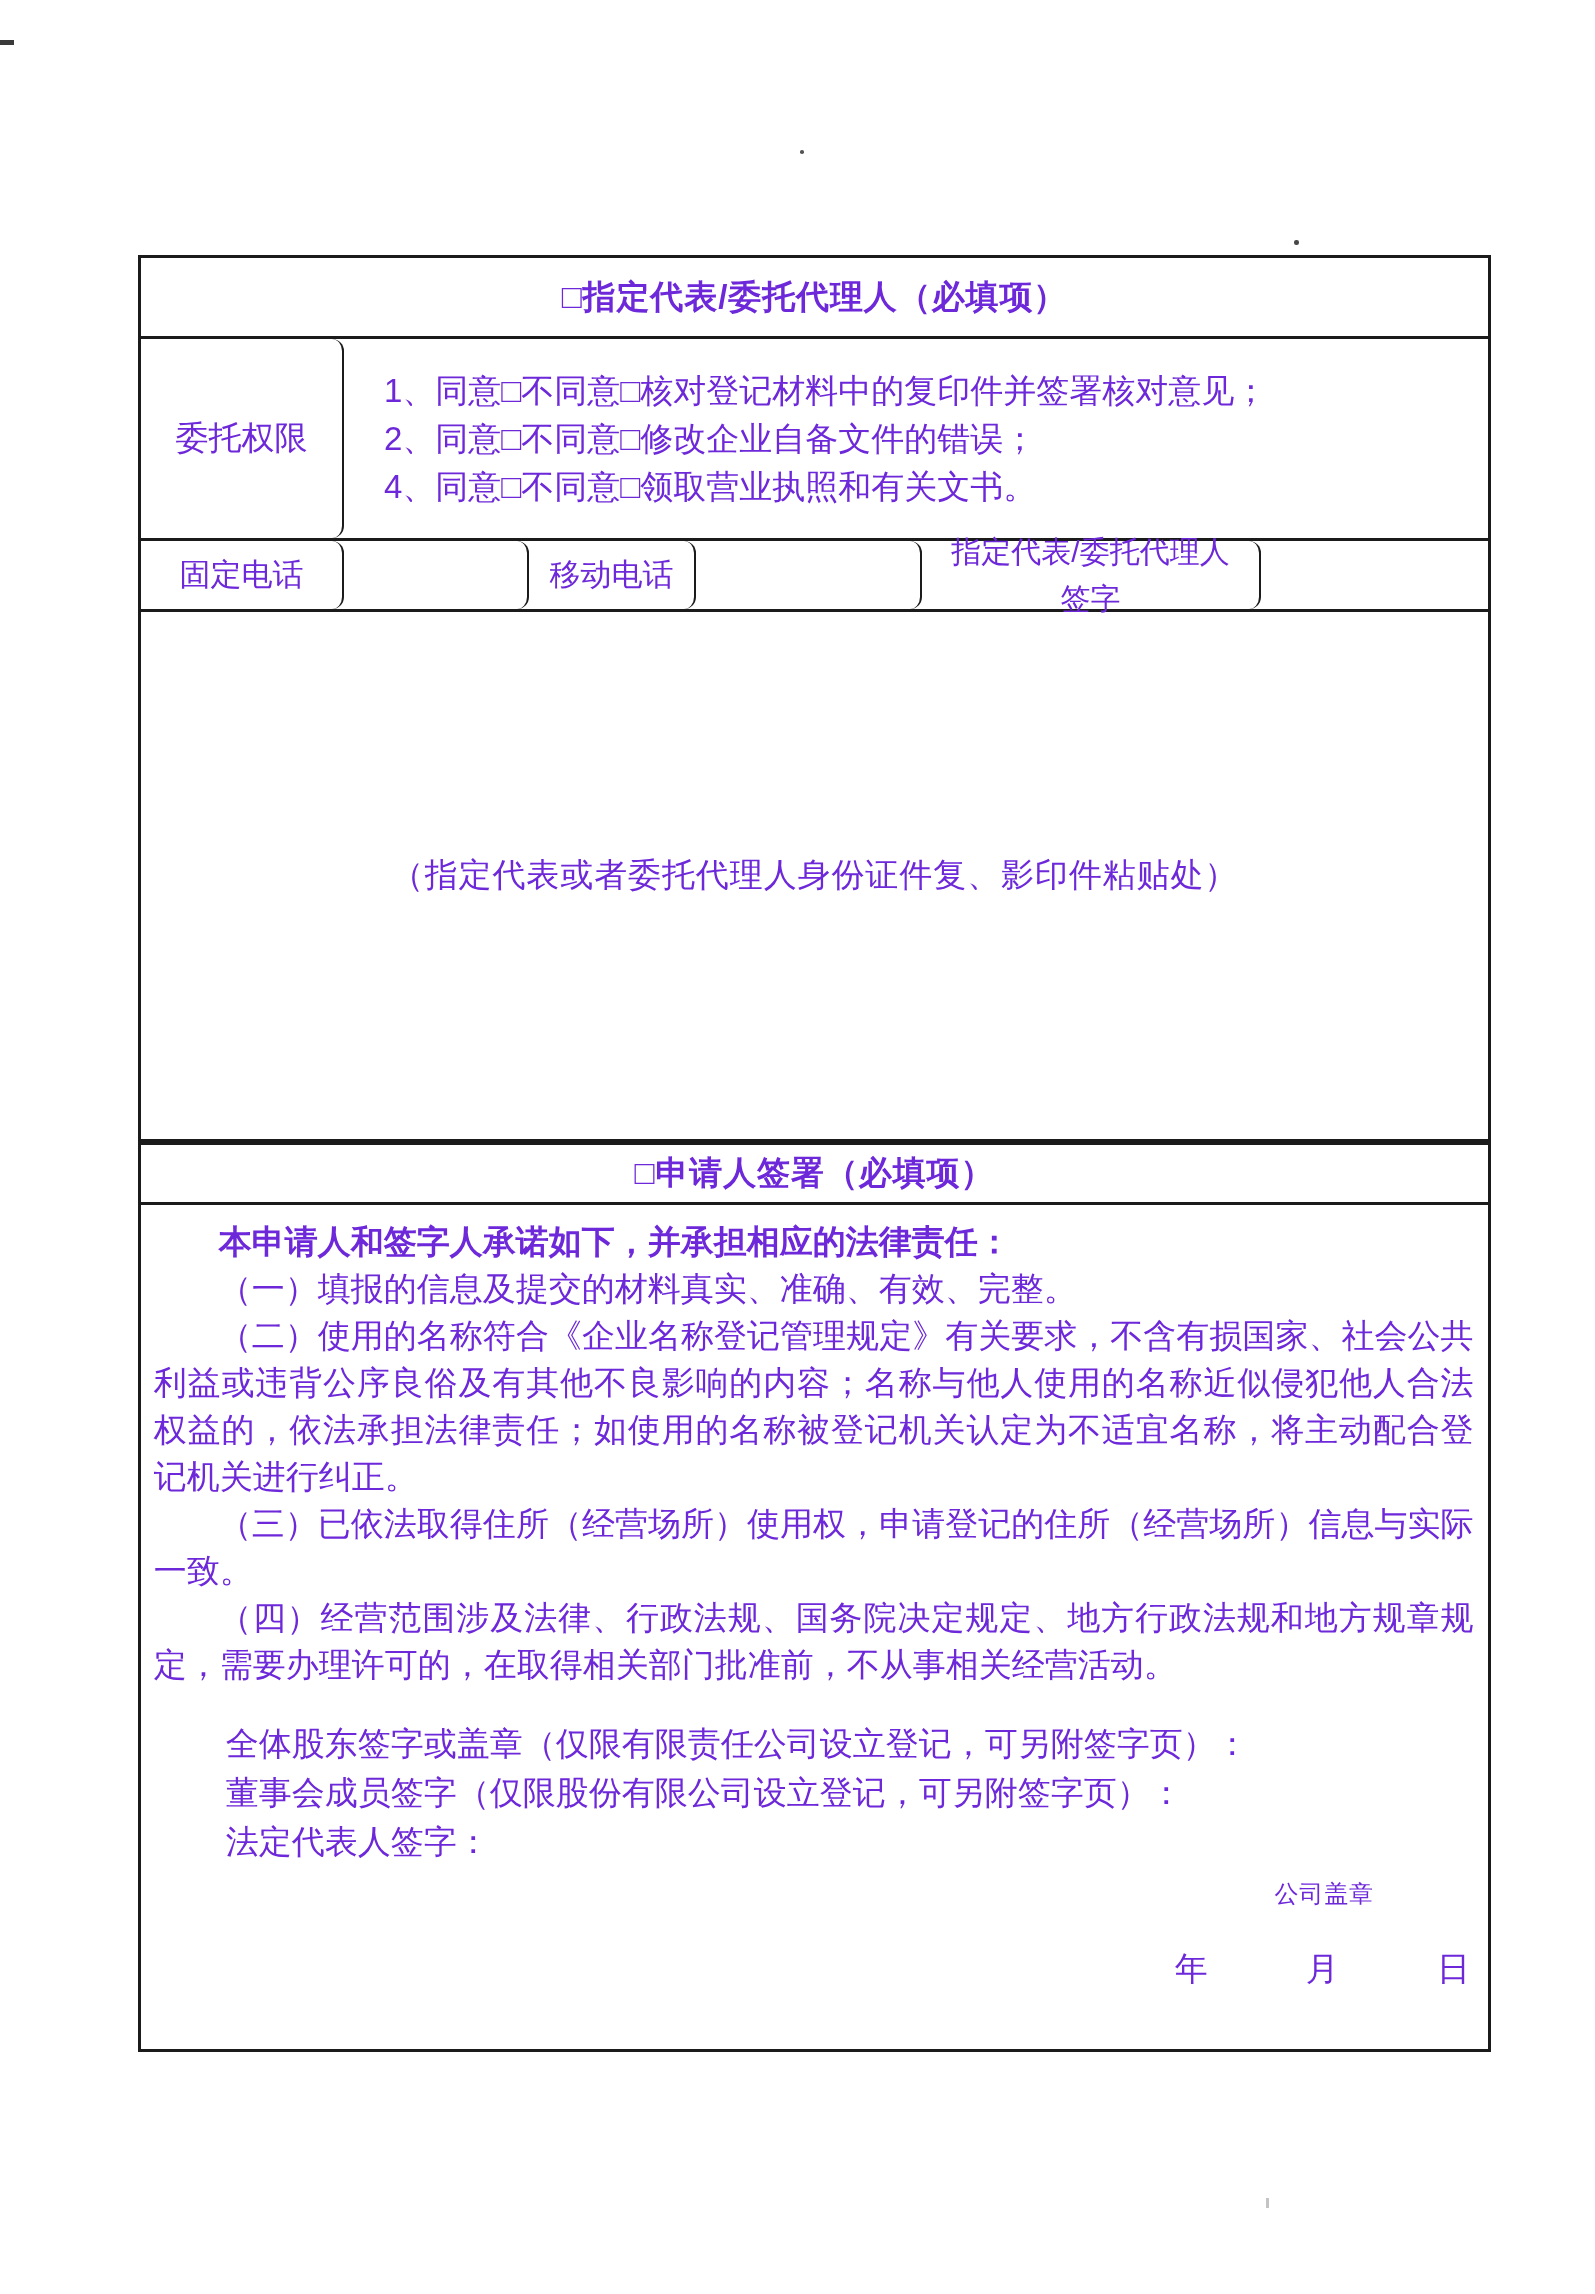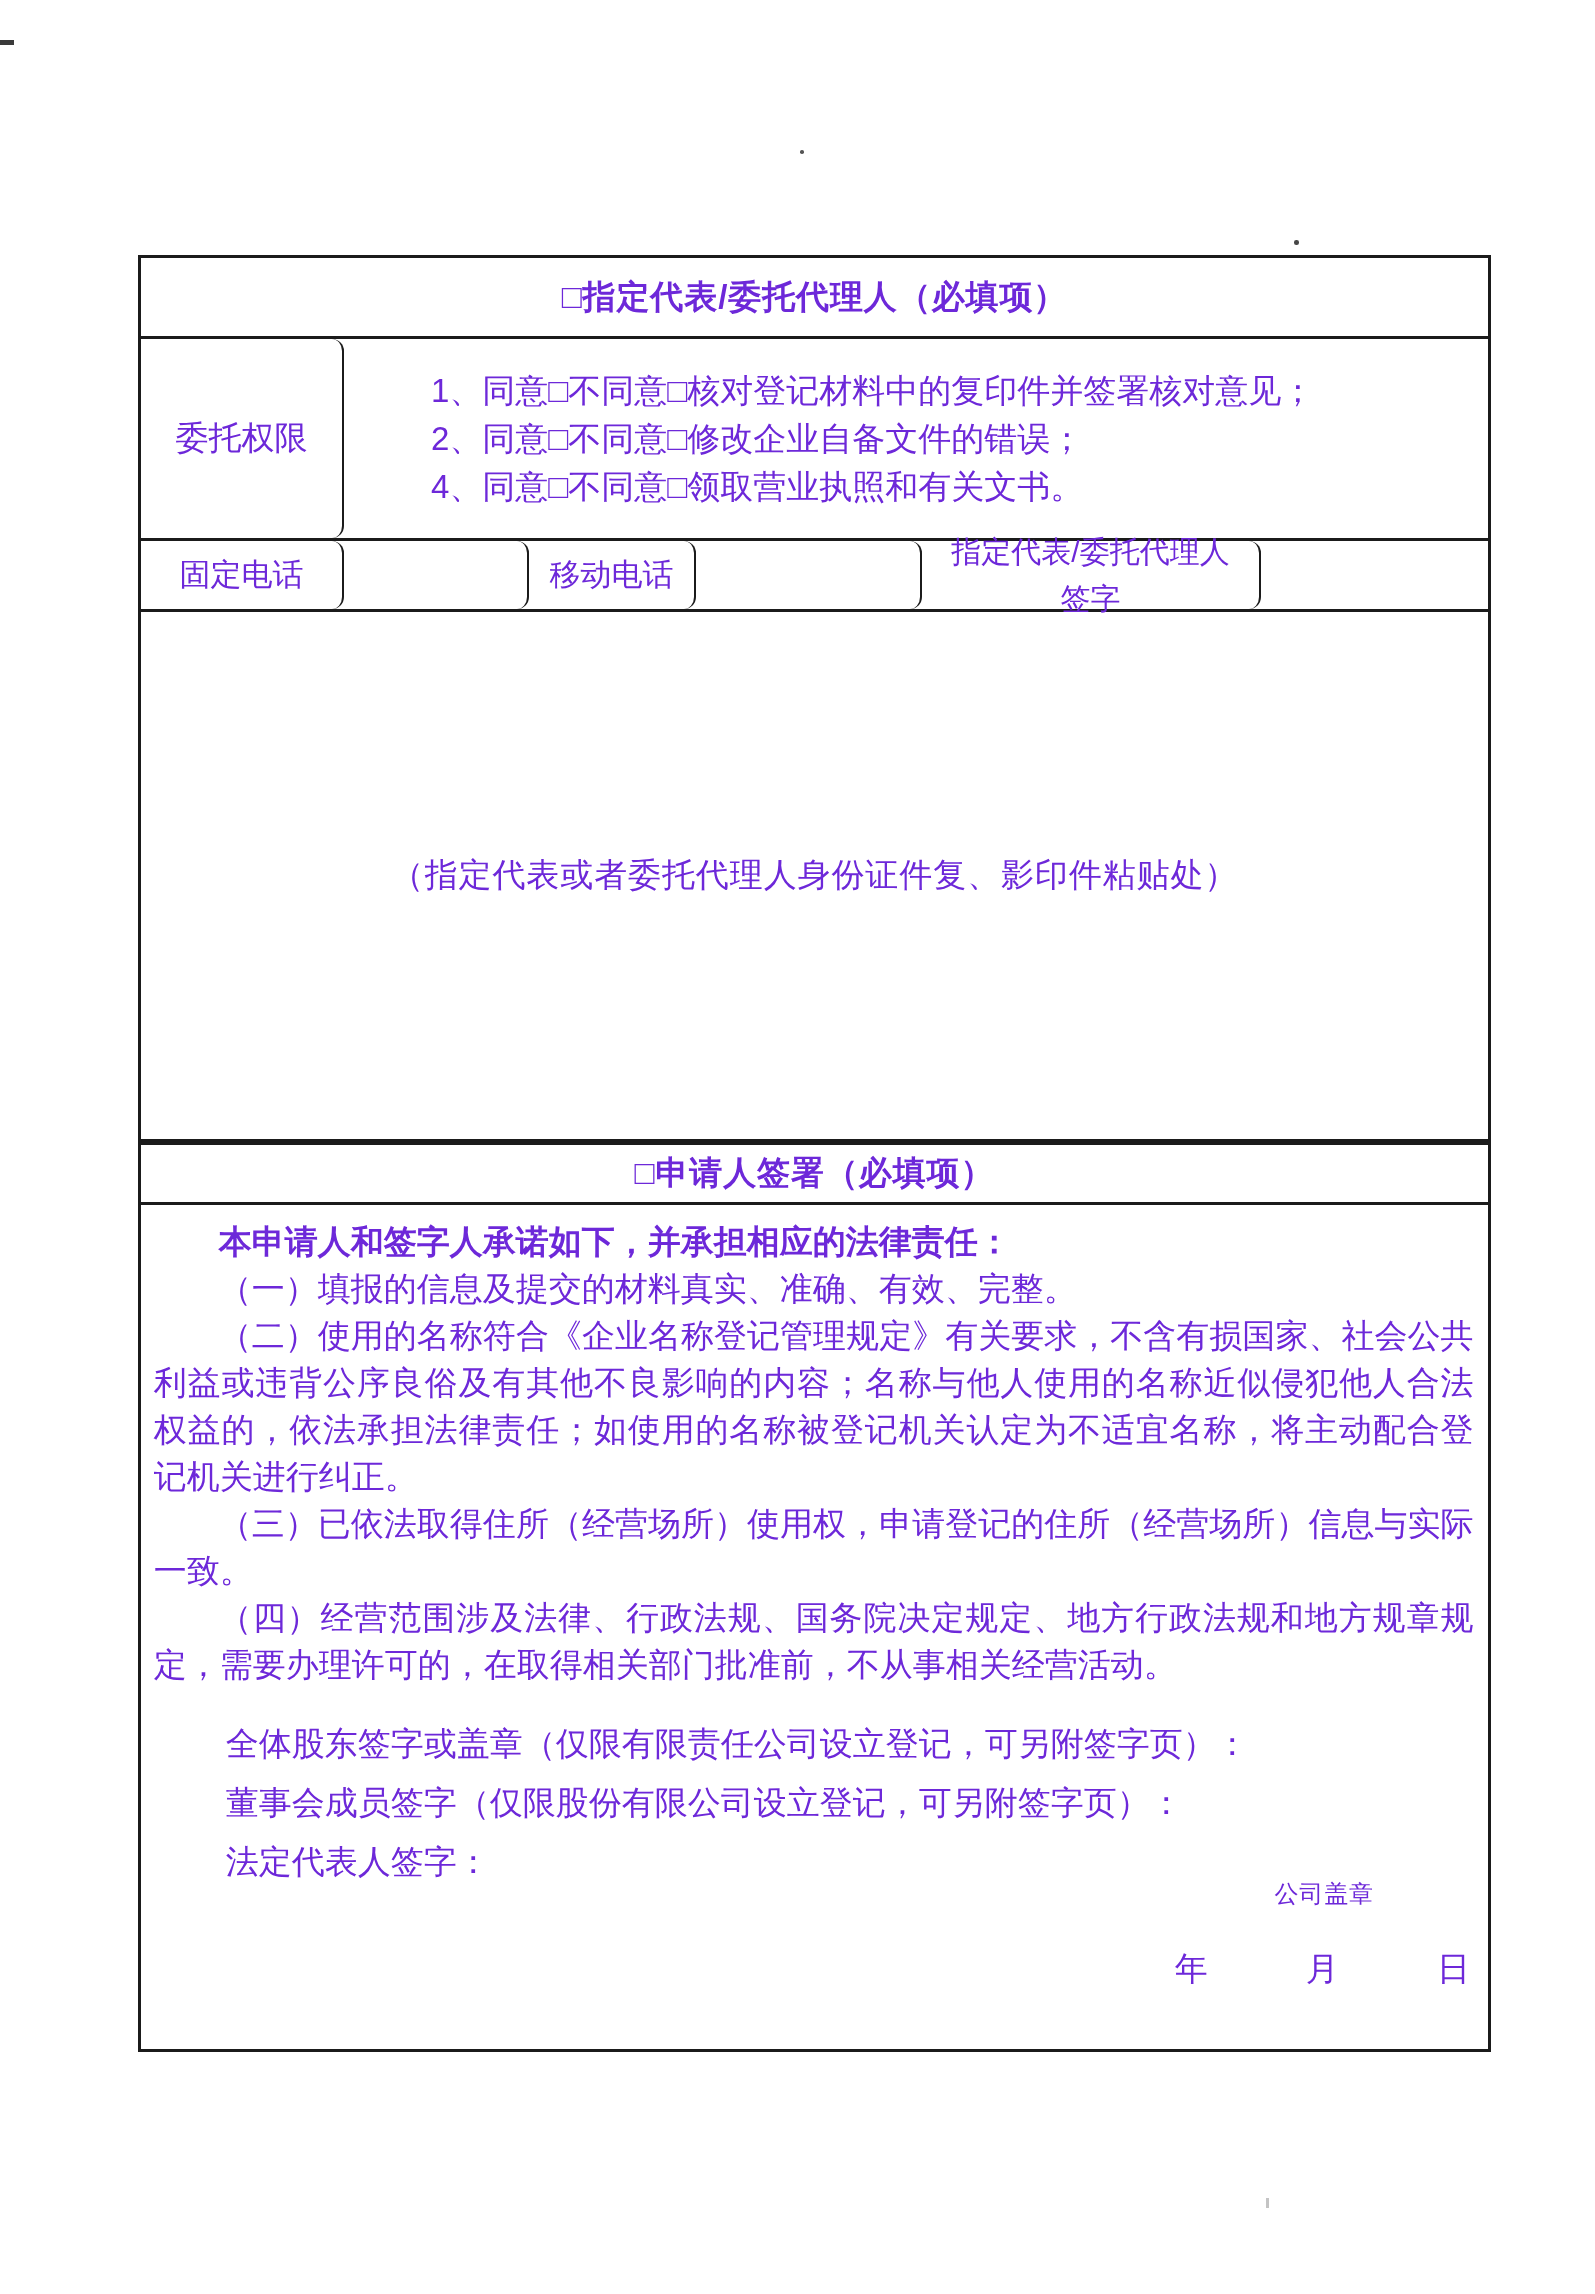--- a/index.html
+++ b/index.html
@@ -23,21 +23,21 @@
   }
   
   .r-title1{height:81px;}
   .r-perms{height:202px;}
   .r-phone{height:71px;}
   .r-photo{flex:1;}
   
   .perm-label{width:203px;font-size:33px;}
   .perm-body{
     flex:1;display:flex;flex-direction:column;justify-content:center;
-    padding-left:80px;padding-right:18px;font-size:33px;line-height:48px;margin-left:7px;
+    padding-left:40px;padding-right:18px;font-size:33px;line-height:48px;
   }
   
   .c-fixed-label{width:203px;font-size:31px;}
   .c-fixed-value{width:185px;}
   .c-mobile-label{width:167px;font-size:31px;}
   .c-mobile-value{width:226px;}
   .c-sign-label{
     width:339px;font-size:30px;line-height:47px;text-align:center;
     padding:0 23.5px;
   }
@@ -45,21 +45,21 @@
   
   .photo-cell{flex:1;font-size:33px;letter-spacing:0.9px;}
   
   .r-title2{height:60px;}
   .r-pledge{flex:1;position:relative;display:block;
     padding:12.7px 14.5px 0 12.7px;font-size:33px;line-height:47px;text-align:justify;
   }
   .r-pledge p{margin:0;text-indent:65px;}
   .pledge-lead{font-weight:bold;}
   .sig-block{margin-top:31px;}
-  .sig-block p{text-indent:72px;line-height:49px;margin-top:10px;}
+  .sig-block p{text-indent:72px;line-height:49px;}
   .seal-line{
     position:absolute;top:665px;right:114px;font-size:24px;letter-spacing:0.9px;
   }
   .date-line{
     position:absolute;top:740px;right:18px;font-size:33px;
   }
   .date-line .dm{margin-left:89px;}
   
   .art{position:absolute;background:#3a3a3a;}
   .art-dash{left:0;top:40px;width:13.6px;height:4.5px;}

